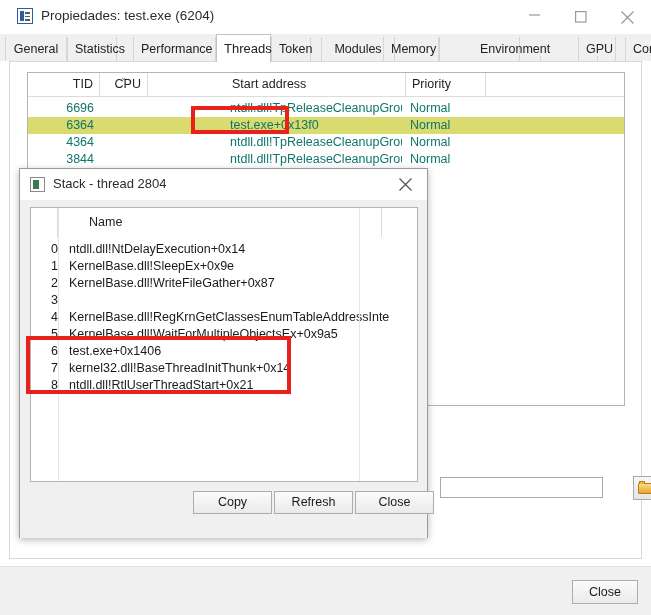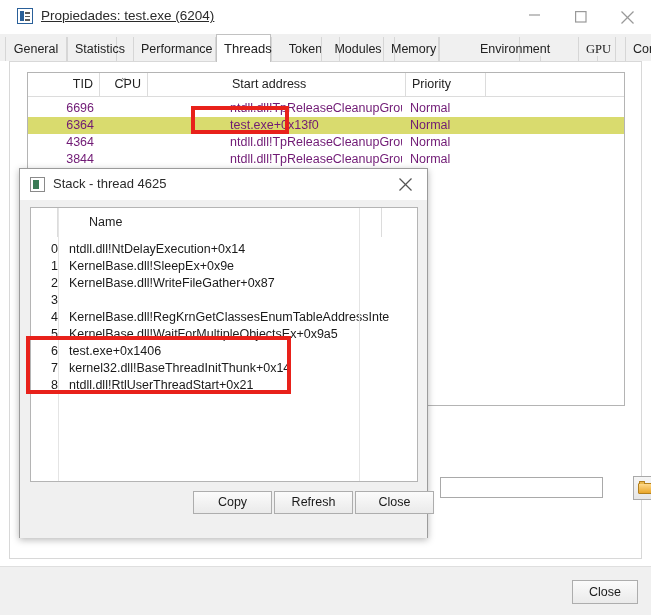--- a/index.html
+++ b/index.html
@@ -45,21 +45,20 @@
   #title-icon .glyph-line {
     position: absolute; left: 7px;
     width: 5px; height: 1.5px;
     background: #5a5a5a;
   }
   #title-text {
     position: absolute; left: 41px; top: 8px;
     font-size: 13.5px;
     color: #2b2b2b;
     white-space: nowrap;
-    text-decoration: underline;
   }
   .win-btn {
     position: absolute; top: 0;
     width: 46px; height: 30px;
     cursor: default;
   }
   .win-btn svg { position: absolute; left: 16px; top: 11px; }
   #btn-min { left: 513px; }
   #btn-max { left: 559px; }
   #btn-close { left: 605px; }
@@ -144,21 +143,21 @@
     left: 92px; top: 0px;
     color: #6b6b6b;
     font-size: 9px;
     line-height: 8px;
   }
   .trow {
     position: absolute;
     left: 0; width: 100%; height: 17px;
     line-height: 17px;
     font-size: 12.5px;
-    color: #701a75;
+    color: #0f766e;
     cursor: default;
   }
   .trow.sel { background: #d9db6e; }
   .tc { position: absolute; top: 0; height: 17px; white-space: nowrap; overflow: hidden; }
   .tc.right { text-align: right; }
 
   
   #field-row {
     position: absolute; left: 17px; top: 415px;
     width: 598px; height: 26px;
@@ -376,26 +375,26 @@
           <line x1="12.5" y1="0.5" x2="0.5" y2="12.5" stroke="#999" stroke-width="1.2"></line>
         </svg>
     </div>
   </div>
 
   <div id="tabstrip">
       <div class="tab" style="left: 5px; width: 62px; text-align: center;">General</div>
       <div class="tab" style="left: 67px; width: 50px; text-align: center;">Statistics</div>
       <div class="tab" style="left: 133px; width: 83px; text-align: center;">Performance</div>
       <div class="tab active" style="left: 216px; width: 55px; text-align: center;">Threads</div>
-      <div class="tab" style="left: 271px; width: 69px; text-align: center;">Token</div>
+      <div class="tab" style="left: 271px; width: 40px; text-align: center;">Token</div>
       <div class="tab" style="left: 321px; width: 74px; text-align: center;">Modules</div>
       <div class="tab" style="left: 383px; width: 56px; text-align: center;">Memory</div>
       <div class="tab" style="left: 439px; width: 81px; text-align: center; padding-left: 40px;">Environment</div>
       <div class="tab" style="left: 540px; width: 58px; text-align: center; margin-top: 19px;">Handles</div>
-      <div class="tab" style="left: 578px; width: 38px; text-align: center; font-family: Liberation Serif, serif;">GPU</div>
+      <div class="tab" style="left: 578px; width: 38px; text-align: center;">GPU</div>
       <div class="tab" style="left: 625px; width: 66px; text-align: center;">Comment</div>
     </div>
 
   <div id="tabpage">
     <div id="page-inner">
 
       <div id="threads-list">
         <div id="threads-header">
             <div class="th right" style="left: 0px; width: 72px;">TID</div>
             <div class="th right" style="left: 72px; width: 48px;">CPU</div>
@@ -456,21 +455,21 @@
   <div id="bottombar">
     <div id="close-button">Close</div>
   </div>
 </div>
 
 <div id="stack-dialog">
   <div id="stack-titlebar">
     <div id="stack-icon">
         <div class="sq"></div>
       </div>
-    <div id="stack-title">Stack - thread 4625</div>
+    <div id="stack-title">Stack - thread 2804</div>
     <div id="stack-close">
       <svg width="13" height="13" viewBox="0 0 13 13">
           <line x1="0.5" y1="0.5" x2="12.5" y2="12.5" stroke="#555" stroke-width="1.2"></line>
           <line x1="12.5" y1="0.5" x2="0.5" y2="12.5" stroke="#555" stroke-width="1.2"></line>
         </svg>
     </div>
   </div>
 
   <div id="stack-body">
     <div id="stack-list">

